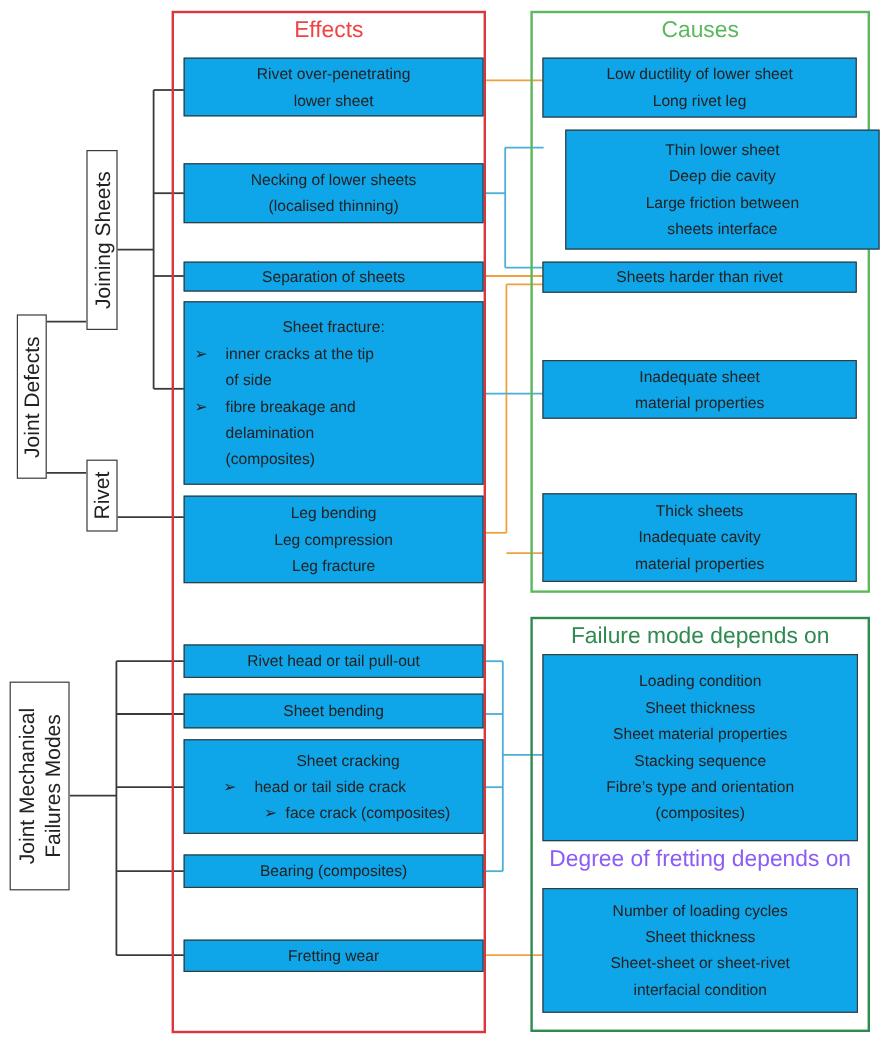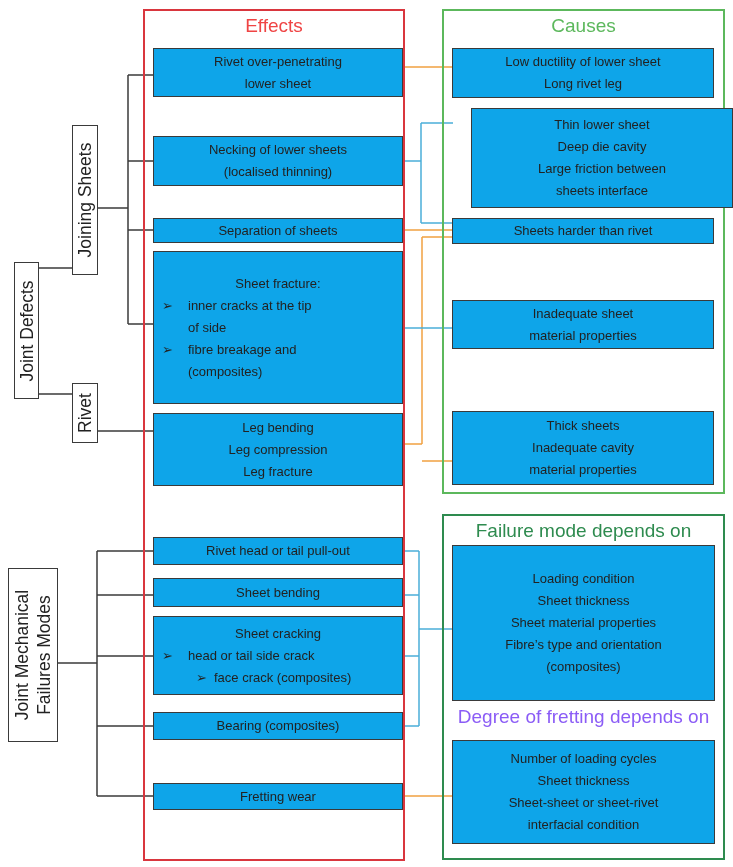--- a/index.html
+++ b/index.html
@@ -105,34 +105,35 @@
   <div class="line">(localised thinning)</div>
 </div>
 <div class="box" style="left:153px;top:218px;width:250px;height:25px;">
   <div class="line">Separation of sheets</div>
 </div>
 <div class="box" style="left:153px;top:251px;width:250px;height:153px;">
   <div class="line">Sheet fracture:</div>
   <div class="bul"><span class="mk">➢</span><span>inner cracks at the tip</span></div>
   <div class="ind">of side</div>
   <div class="bul"><span class="mk">➢</span><span>fibre breakage and</span></div>
+  <div class="ind">delamination</div>
   <div class="ind">(composites)</div>
 </div>
 <div class="box" style="left:153px;top:413px;width:250px;height:73px;">
   <div class="line">Leg bending</div>
   <div class="line">Leg compression</div>
   <div class="line">Leg fracture</div>
 </div>
 <div class="box" style="left:153px;top:537px;width:250px;height:28px;">
   <div class="line">Rivet head or tail pull-out</div>
 </div>
 <div class="box" style="left:153px;top:578px;width:250px;height:29px;">
   <div class="line">Sheet bending</div>
 </div>
-<div class="box" style="left:153px;top:616px;width:250px;height:79px;">
+<div class="box" style="left:153px;top:616px;width:250px;height:79px;padding-left:24px;">
   <div class="line">Sheet cracking</div>
   <div class="bul"><span class="mk">➢</span><span>head or tail side crack</span></div>
   <div class="bul" style="padding-left:2px;margin-left:40px;"><span class="mk" style="width:18px;">➢</span><span>face crack (composites)</span></div>
 </div>
 <div class="box" style="left:153px;top:712px;width:250px;height:28px;">
   <div class="line">Bearing (composites)</div>
 </div>
 <div class="box" style="left:153px;top:783px;width:250px;height:27px;">
   <div class="line">Fretting wear</div>
 </div>
@@ -157,20 +158,21 @@
 <div class="box" style="left:452px;top:411px;width:262px;height:74px;">
   <div class="line">Thick sheets</div>
   <div class="line">Inadequate cavity</div>
   <div class="line">material properties</div>
 </div>
 
 <div class="box" style="left:452px;top:545px;width:263px;height:156px;">
   <div class="line">Loading condition</div>
   <div class="line">Sheet thickness</div>
   <div class="line">Sheet material properties</div>
+  <div class="line">Stacking sequence</div>
   <div class="line">Fibre’s type and orientation</div>
   <div class="line">(composites)</div>
 </div>
 <div class="box" style="left:452px;top:740px;width:263px;height:104px;">
   <div class="line">Number of loading cycles</div>
   <div class="line">Sheet thickness</div>
   <div class="line">Sheet-sheet or sheet-rivet</div>
   <div class="line">interfacial condition</div>
 </div>
 

